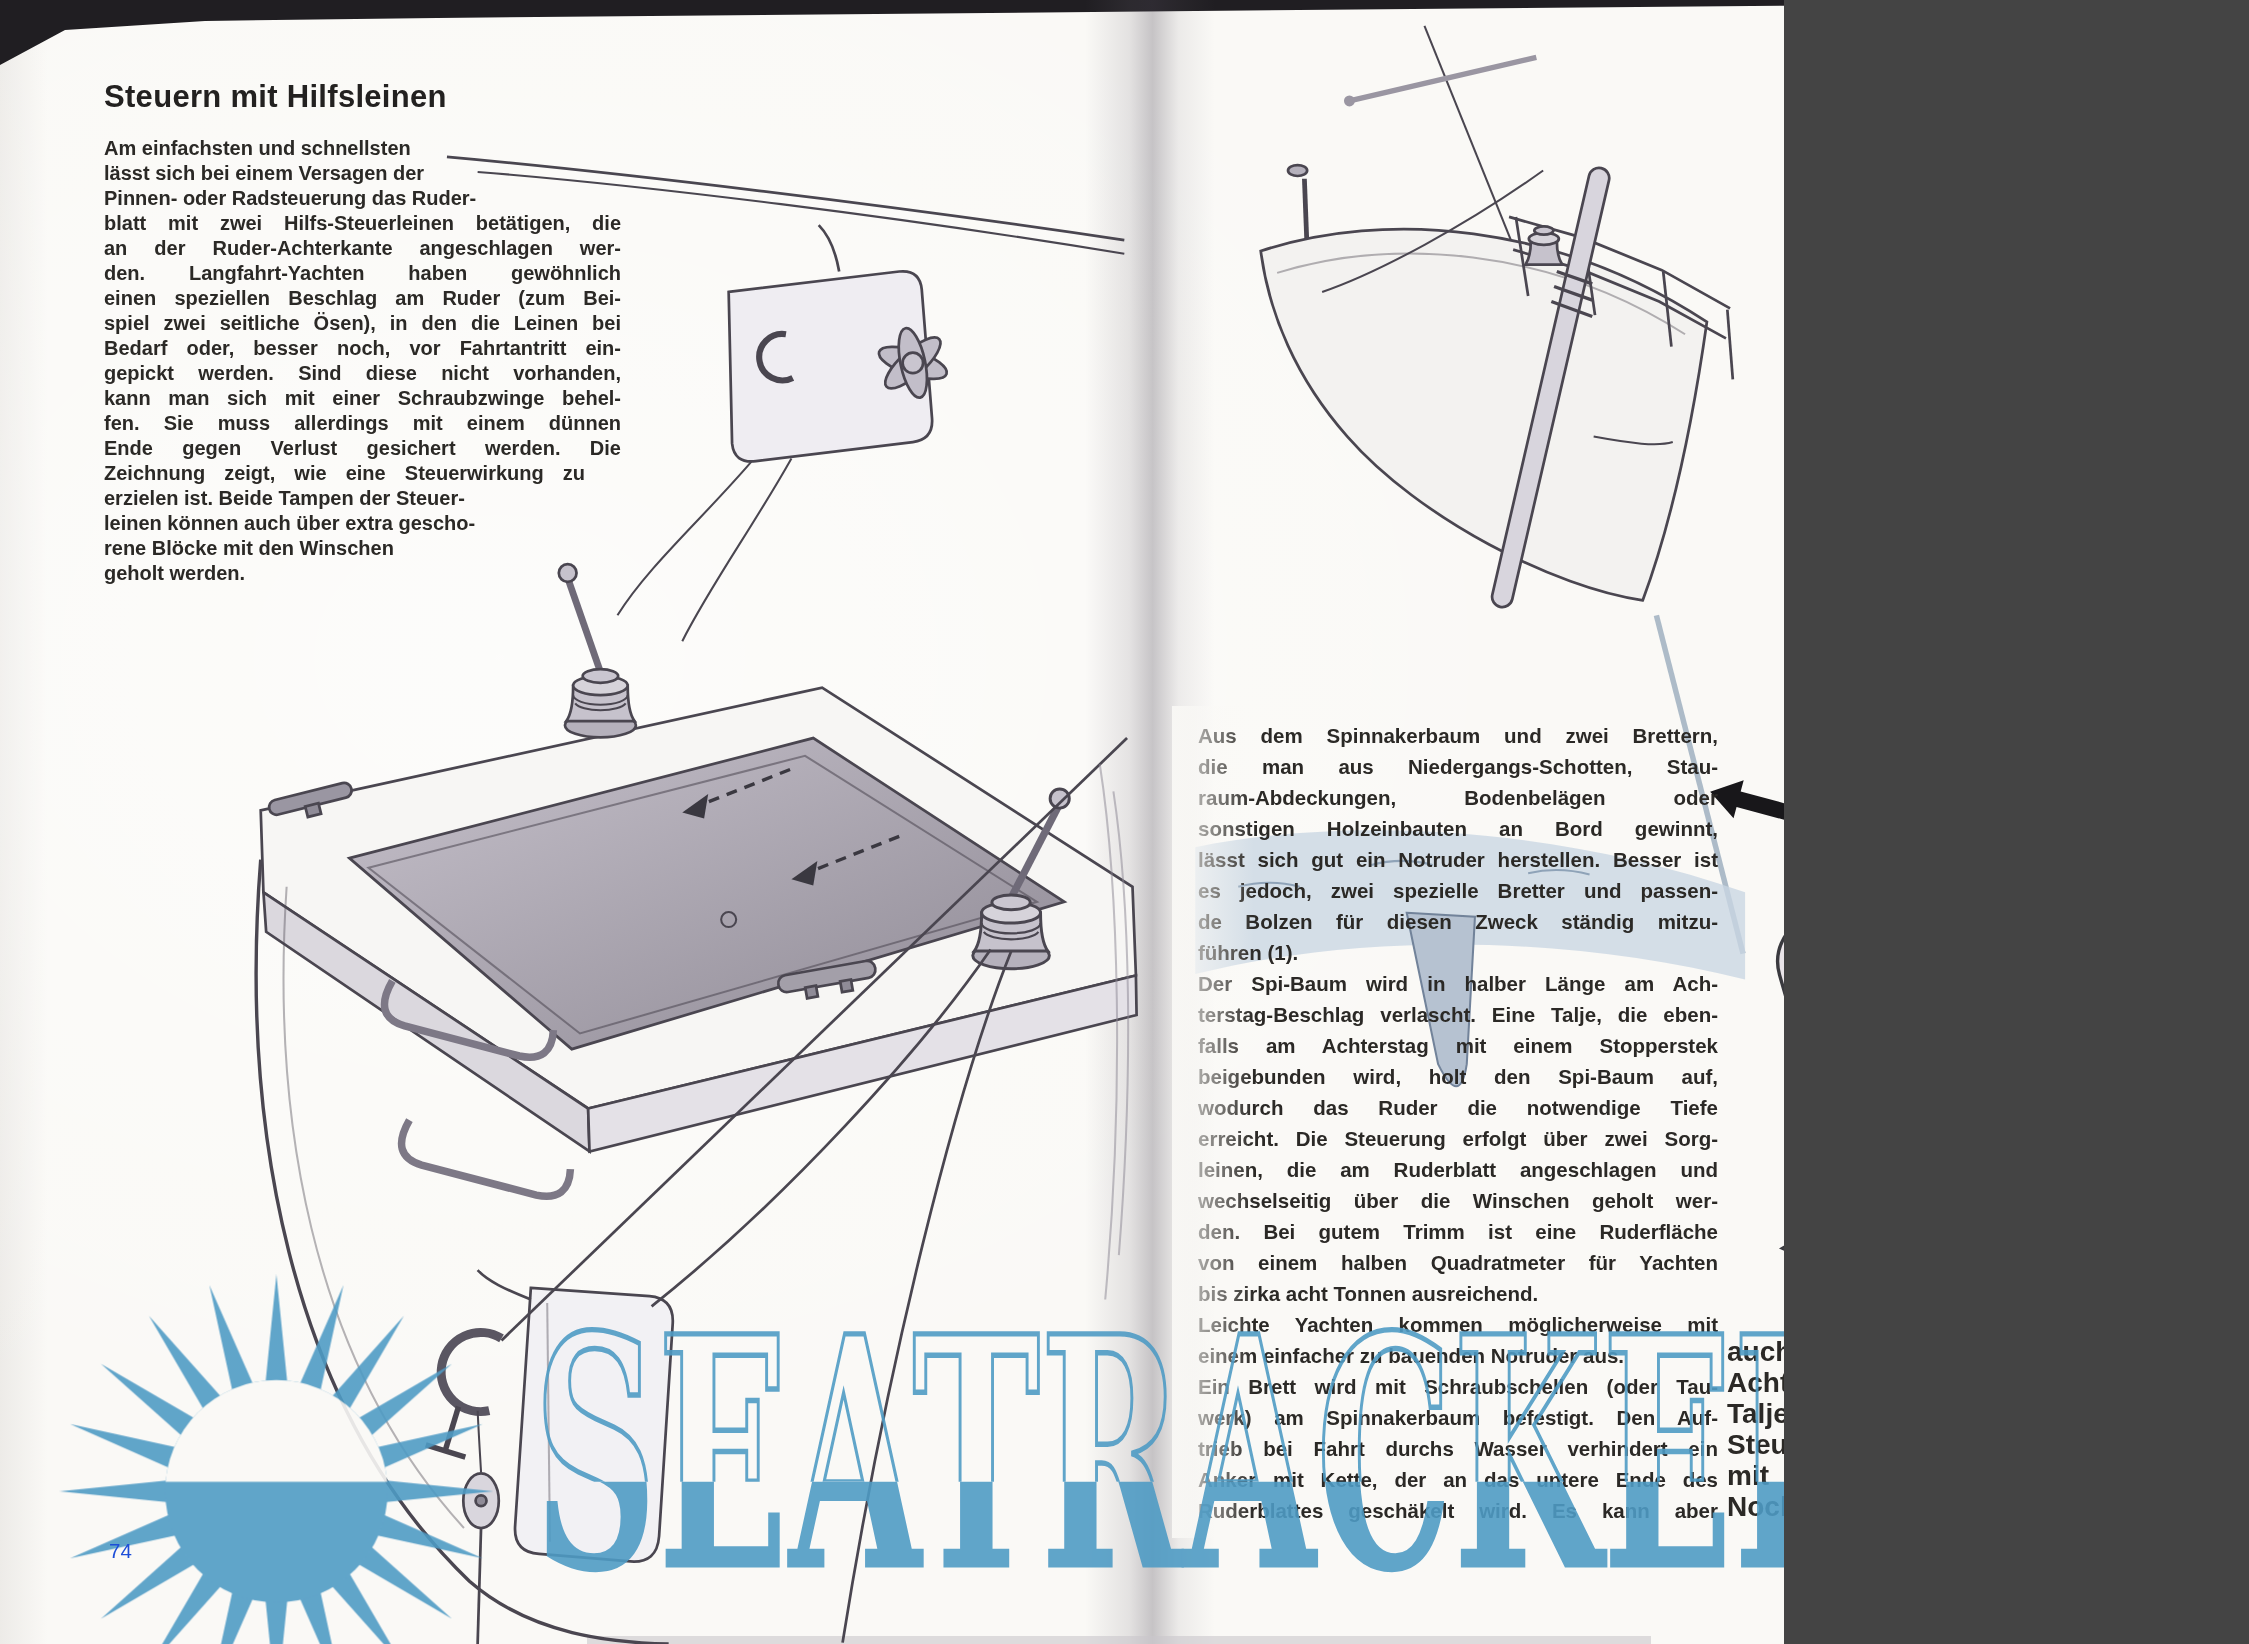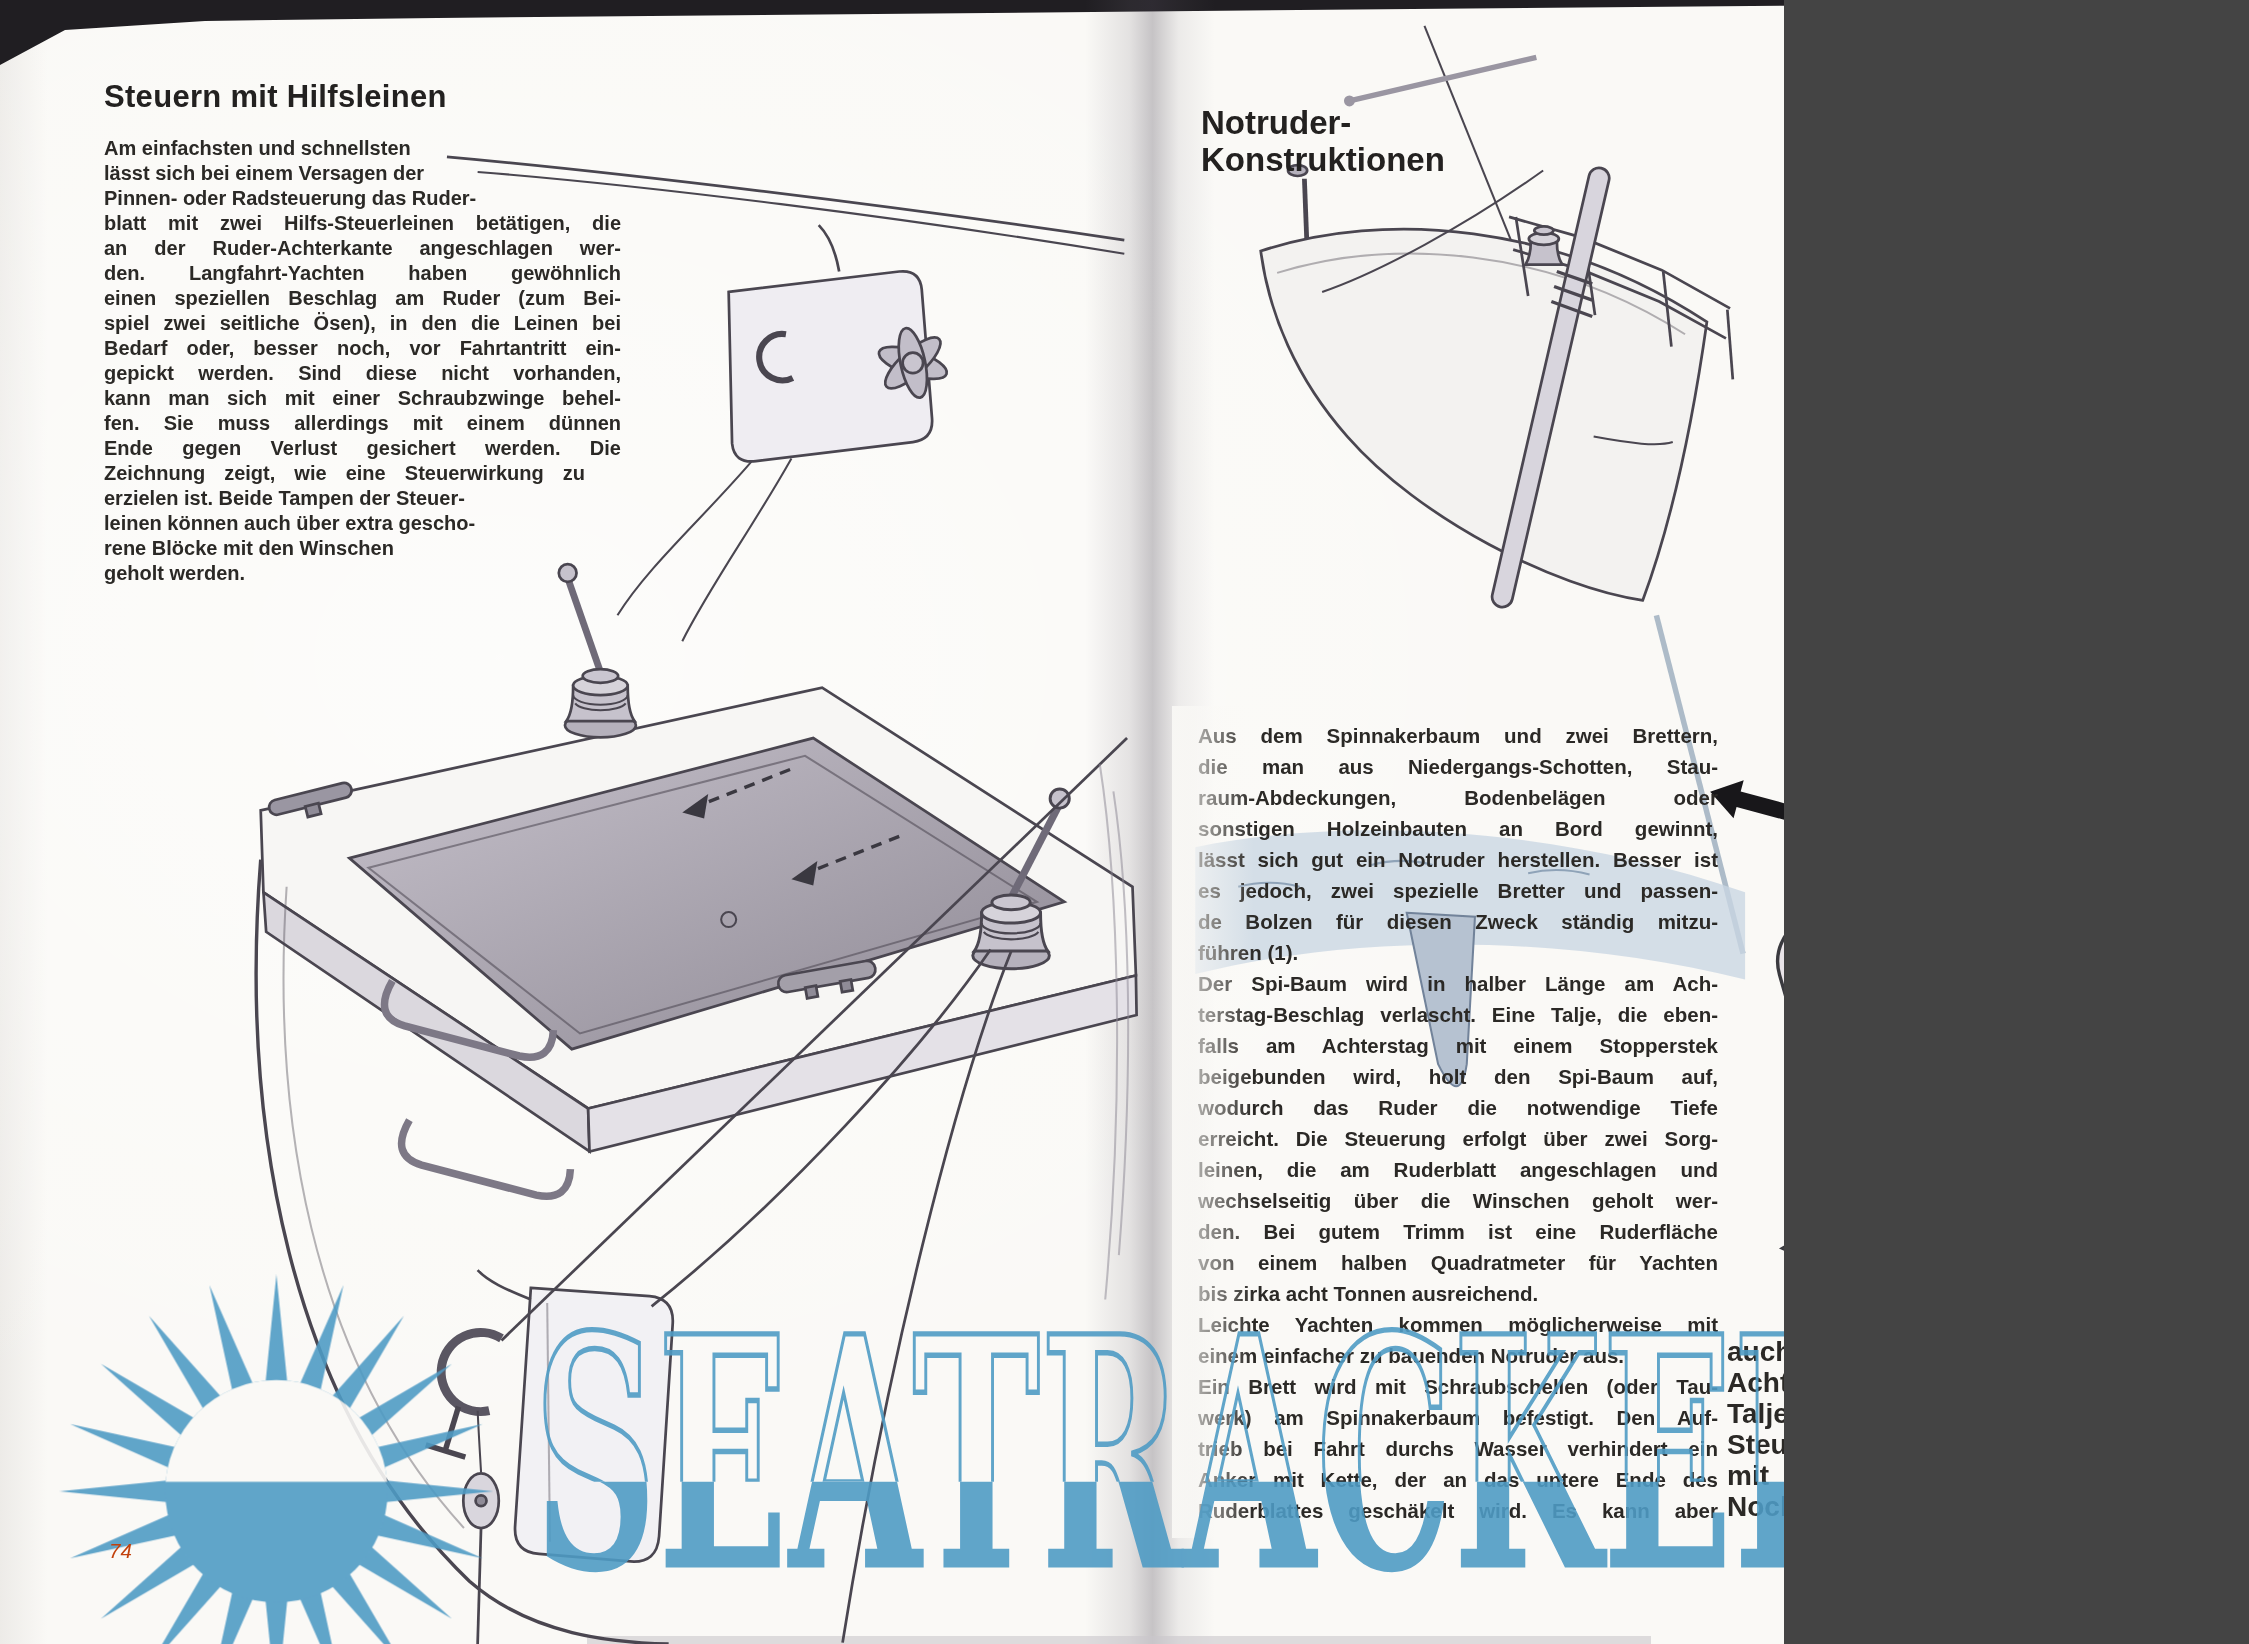--- a/index.html
+++ b/index.html
@@ -24,21 +24,21 @@
   .lp-head{position:absolute;left:104px;top:79px;font-size:31px;letter-spacing:0.3px;z-index:2;}
   .rp-head{position:absolute;left:1201px;top:104px;font-size:33px;line-height:37px;z-index:2;}
   .col{position:absolute;z-index:2;}
   .ln{white-space:nowrap;font-weight:bold;}
   .lp-body{left:104px;top:136px;width:517px;font-size:20px;line-height:25px;}
   .rp-col1{left:1198px;top:720px;width:520px;font-size:20.5px;line-height:31px;}
   .rp-col2{left:1727px;top:1336px;width:506px;font-size:28px;line-height:31px;}
   .j{text-align:justify;text-align-last:justify;white-space:normal;}
   .fig-label{position:absolute;font-size:26px;font-weight:bold;color:#2e2d33;z-index:2;}
   .pgnum{position:absolute;font-size:20.5px;z-index:7;}
-  #pg74{left:109px;top:1539px;color:#c2410c;font-style:italic;}
+  #pg74{left:109px;top:1539px;color:#1d4ed8;}
   #pg75{left:2156px;top:1555px;color:#4a4a52;}
 
   svg.art{position:absolute;left:0;top:0;z-index:1;}
   svg.wm{position:absolute;left:0;top:0;z-index:6;pointer-events:none;}
   .wmtxt{font-family:"DejaVu Serif",serif;font-weight:bold;font-size:470px;}
 </style>
 </head>
 <body>
 
 <div id="stage">
@@ -63,24 +63,20 @@
     <div class="ln j">kann man sich mit einer Schraubzwinge behel-</div>
     <div class="ln j">fen. Sie muss allerdings mit einem dünnen</div>
     <div class="ln j">Ende gegen Verlust gesichert werden. Die</div>
     <div class="ln j" style="width:481px">Zeichnung zeigt, wie eine Steuerwirkung zu</div>
     <div class="ln" style="width:426px">erzielen ist. Beide Tampen der Steuer-</div>
     <div class="ln" style="width:409px">leinen können auch über extra gescho-</div>
     <div class="ln" style="width:327px">rene Blöcke mit den Winschen</div>
     <div class="ln">geholt werden.</div>
   </div>
 
-  <h2 class="rp-head">
-    <div>Notruder-</div>
-    <div>Konstruktionen</div>
-  </h2>
 
   <div class="col rp-col1">
     <div class="ln j">Aus dem Spinnakerbaum und zwei Brettern,</div>
     <div class="ln j">die man aus Niedergangs-Schotten, Stau-</div>
     <div class="ln j">raum-Abdeckungen, Bodenbelägen oder</div>
     <div class="ln j">sonstigen Holzeinbauten an Bord gewinnt,</div>
     <div class="ln j">lässt sich gut ein Notruder herstellen. Besser ist</div>
     <div class="ln j">es jedoch, zwei spezielle Bretter und passen-</div>
     <div class="ln j">de Bolzen für diesen Zweck ständig mitzu-</div>
     <div class="ln">führen (1).</div>

